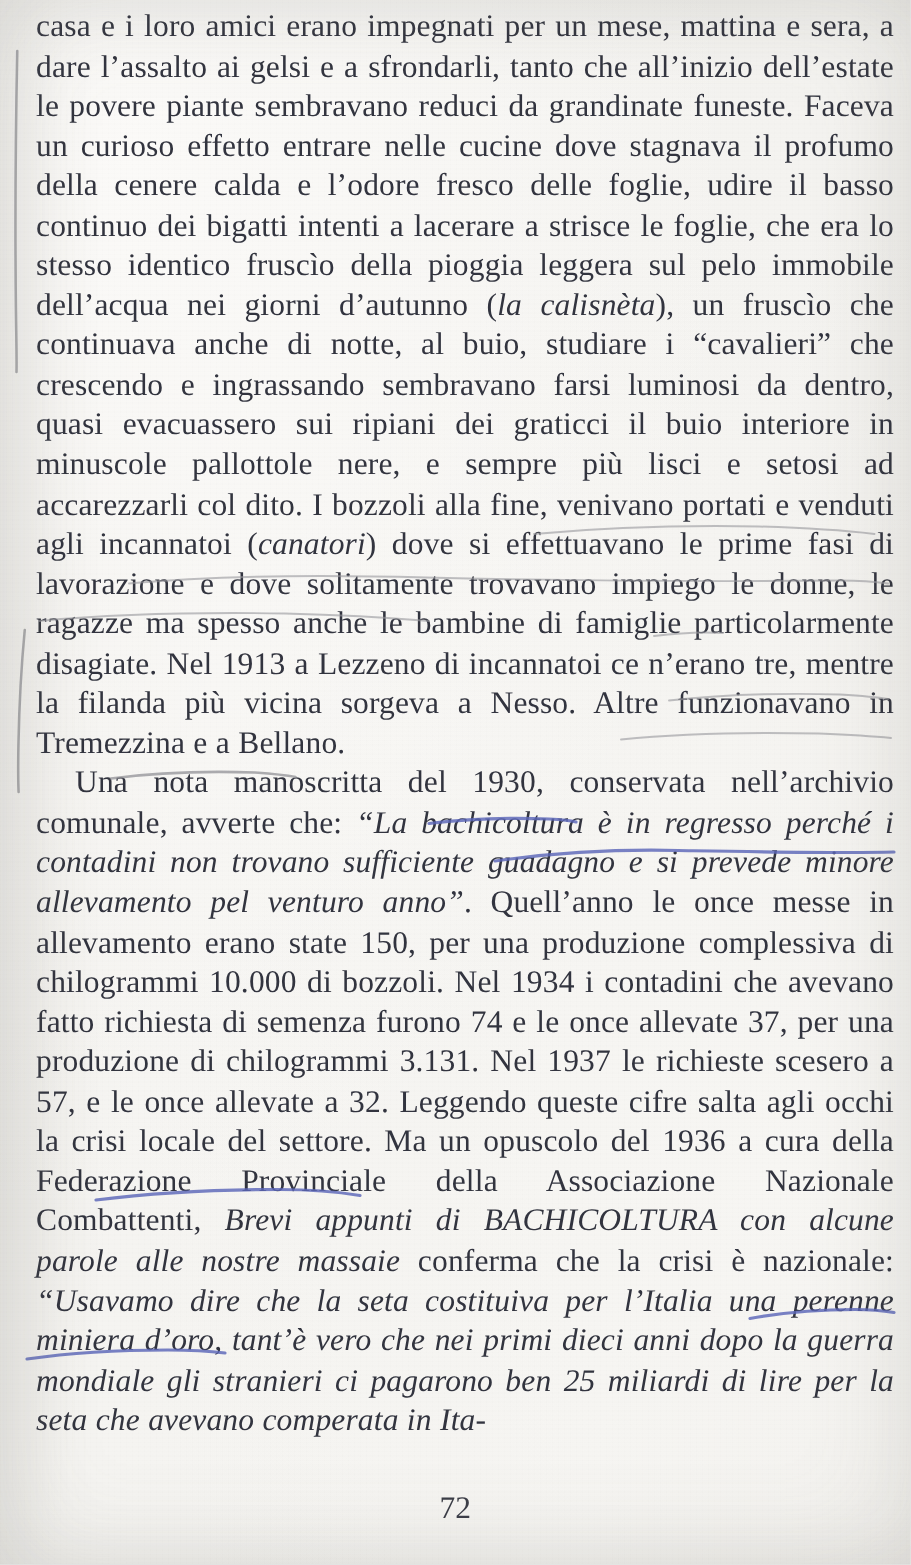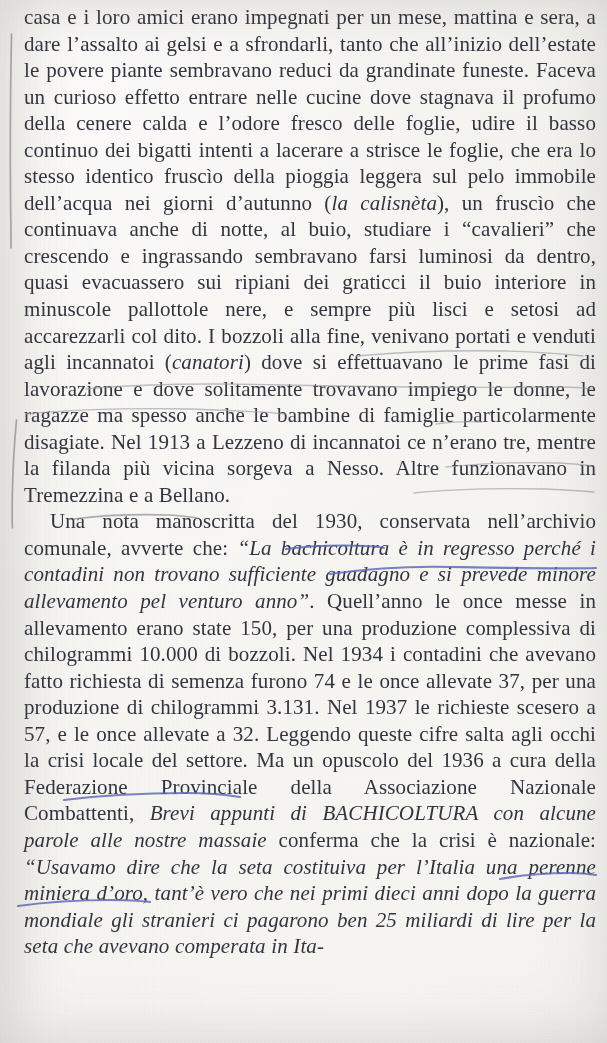--- a/index.html
+++ b/index.html
@@ -103,20 +103,21 @@
 
 <div id="page">
 
   <div id="grain"></div>
 
   <div id="textblock">
     <p class="para" id="p1"><span>casa e i loro amici erano impegnati per un mese, mattina e sera, a dare l’assalto ai gelsi e a sfrondarli, tanto che all’inizio dell’estate le povere piante sembravano reduci da grandinate funeste. Faceva un curioso effetto entrare nelle cucine dove stagnava il profumo della cenere calda e l’odore fresco delle foglie, udire il basso continuo dei bigatti intenti a lacerare a strisce le foglie, che era lo stesso identico fruscìo della pioggia leggera sul pelo immobile dell’acqua nei giorni d’autunno (</span><span class="it">la calisnèta</span><span>), un fruscìo che continuava anche di notte, al buio, studiare i “cavalieri” che crescendo e ingrassando sembravano farsi luminosi da dentro, quasi evacuassero sui ripiani dei graticci il buio interiore in minuscole pallottole nere, e sempre più lisci e setosi ad accarezzarli col dito. I bozzoli alla fine, venivano portati e venduti agli incannatoi (</span><span class="it">canatori</span><span>) dove si effettuavano le prime fasi di lavorazione e dove solitamente trovavano impiego le donne, le ragazze ma spesso anche le bambine di famiglie particolarmente disagiate. Nel 1913 a Lezzeno di incannatoi ce n’erano tre, mentre la filanda più vicina sorgeva a Nesso. Altre funzionavano in Tremezzina e a Bellano.</span></p>
     <p class="para indent" id="p2"><span>Una nota manoscritta del 1930, conservata nell’archivio comunale, avverte che: </span><span class="it">“La bachicoltura è in regresso perché i contadini non trovano sufficiente guadagno e si prevede minore allevamento pel venturo anno”</span><span>. Quell’anno le once messe in allevamento erano state 150, per una produzione complessiva di chilogrammi 10.000 di bozzoli. Nel 1934 i contadini che avevano fatto richiesta di semenza furono 74 e le once allevate 37, per una produzione di chilogrammi 3.131. Nel 1937 le richieste scesero a 57, e le once allevate a 32. Leggendo queste cifre salta agli occhi la crisi locale del settore. Ma un opuscolo del 1936 a cura della Federazione Provinciale della Associazione Nazionale Combattenti, </span><span class="it">Brevi appunti di BACHICOLTURA con alcune parole alle nostre massaie</span><span> conferma che la crisi è nazionale: </span><span class="it">“Usavamo dire che la seta costituiva per l’Italia una perenne miniera d’oro, tant’è vero che nei primi dieci anni dopo la guerra mondiale gli stranieri ci pagarono ben 25 miliardi di lire per la seta che avevano comperata in Ita-</span></p>
   </div>
 
+  <div id="folio">72</div>
 
   <div id="marks">
     <svg width="607" height="1043" viewBox="0 0 607 1043" aria-hidden="true">
 
       <path class="pencil" d="M11.5 34 C 10.4 90, 10.0 150, 10.6 205 C 10.9 228, 11.2 240, 11.0 248"></path>
 
       <path class="pencil" d="M16.5 420 C 14.2 444, 12.8 470, 12.3 496 C 12.0 512, 12.1 521, 12.4 528"></path>
 
       <path class="pencil-thin" d="M356 356 C 400 352, 452 350, 506 351 C 540 352, 566 354, 583 356"></path>
 

